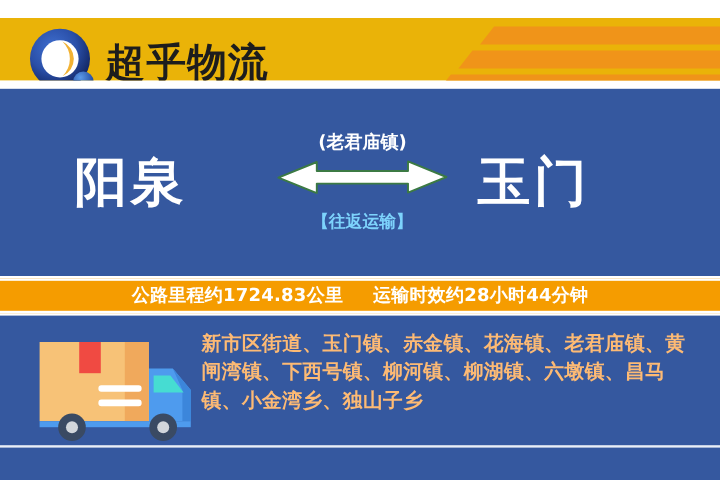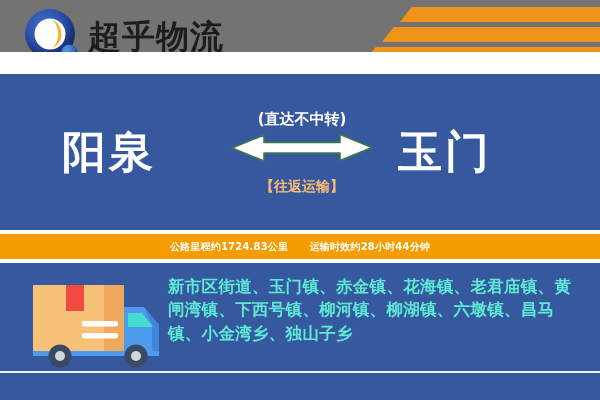--- a/index.html
+++ b/index.html
@@ -14,24 +14,24 @@
     position: relative;
     width: 600px;
     height: 400px;
     overflow: hidden;
     background: #ffffff;
   }
 
   
   .header {
     position: absolute;
-    left: 0; top: 0;
+    left: 0; top: 15px;
     width: 600px;
     height: 52px;
-    background: #737373;
+    background: #eab308;
     overflow: hidden;
   }
   .logo-wrap {
     position: absolute;
     left: 22px; top: 6px;
     display: flex;
     align-items: center;
   }
   .logo-mark {
     position: relative;
@@ -119,21 +119,21 @@
     font-weight: bold;
     color: #ffffff;
     white-space: nowrap;
     line-height: 1;
     margin-bottom: 3px;
   }
   .route-note-bottom {
     font-family: "DejaVu Sans", "Liberation Sans", sans-serif;
     font-size: 14px;
     font-weight: bold;
-    color: #fdba74;
+    color: #7dd3fc;
     white-space: nowrap;
     line-height: 1;
     margin-top: 17px;
   }
   .arrow-svg { display: block; margin: 0 auto; }
 
   
   .info-bar {
     position: absolute;
     left: 0; top: 232px;
@@ -142,21 +142,21 @@
     background: #F59C00;
     border-top: 2px solid #ffffff;
     border-bottom: 2px solid #ffffff;
     display: flex;
     align-items: center;
     justify-content: center;
     box-sizing: border-box;
   }
   .info-bar-text {
     font-family: "DejaVu Sans", "Liberation Sans", sans-serif;
-    font-size: 10px;
+    font-size: 15px;
     font-weight: bold;
     color: #ffffff;
     white-space: nowrap;
     letter-spacing: 0.2px;
   }
   .info-gap { display: inline-block; width: 14px; }
 
   
   .coverage {
     position: absolute;
@@ -172,21 +172,21 @@
     height: 92px;
   }
   .coverage-text {
     position: absolute;
     left: 168px;
     top: 12px;
     width: 418px;
     font-family: "DejaVu Sans", "Liberation Sans", sans-serif;
     font-size: 16.5px;
     font-weight: bold;
-    color: #5eead4;
+    color: #fdba74;
     line-height: 1.42;
     letter-spacing: 0.3px;
   }
   .bottom-rule {
     position: absolute;
     left: 0;
     top: 108px;
     width: 600px;
     height: 2px;
     background: #e9eef7;
@@ -230,21 +230,21 @@
       <div class="stripe s3"></div>
     </div>
 
   </div>
 
   <div class="route-banner">
 
     <div class="city origin">阳泉</div>
 
     <div class="route-mid">
-      <div class="route-note-top">(直达不中转)</div>
+      <div class="route-note-top">(老君庙镇)</div>
 
       <span>
         <svg class="arrow-svg" width="144" height="32" viewBox="0 0 144 32" xmlns="http://www.w3.org/2000/svg">
           <path d="M2 18.5 L34 5.5 L34 13 L110 13 L110 5 L142 18 L110 31 L110 23.5 L34 23.5 L34 31.5 Z" fill="#ffffff" stroke="#3C7A44" stroke-width="1.6" stroke-linejoin="round"></path>
         </svg>
       </span>
 
       <div class="route-note-bottom">【往返运输】</div>
     </div>
 

